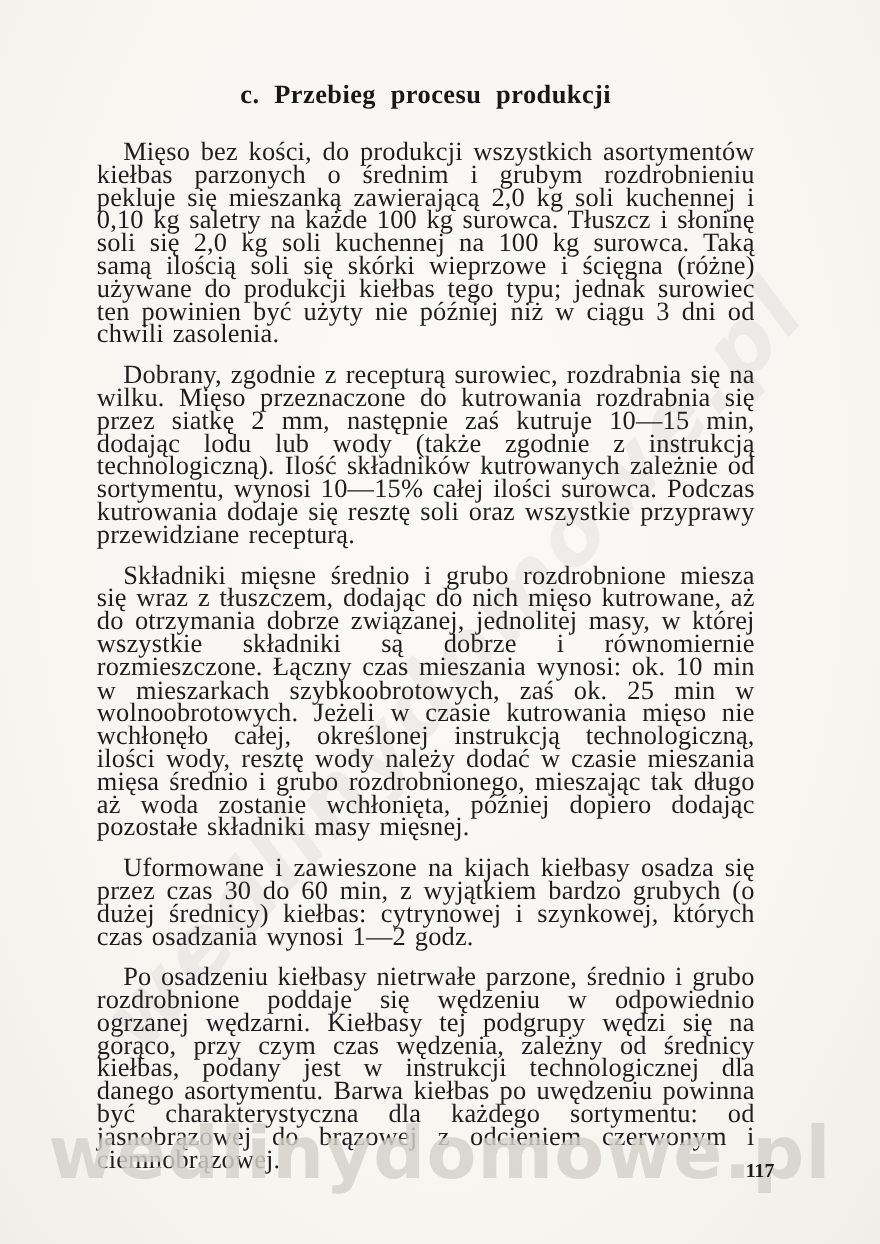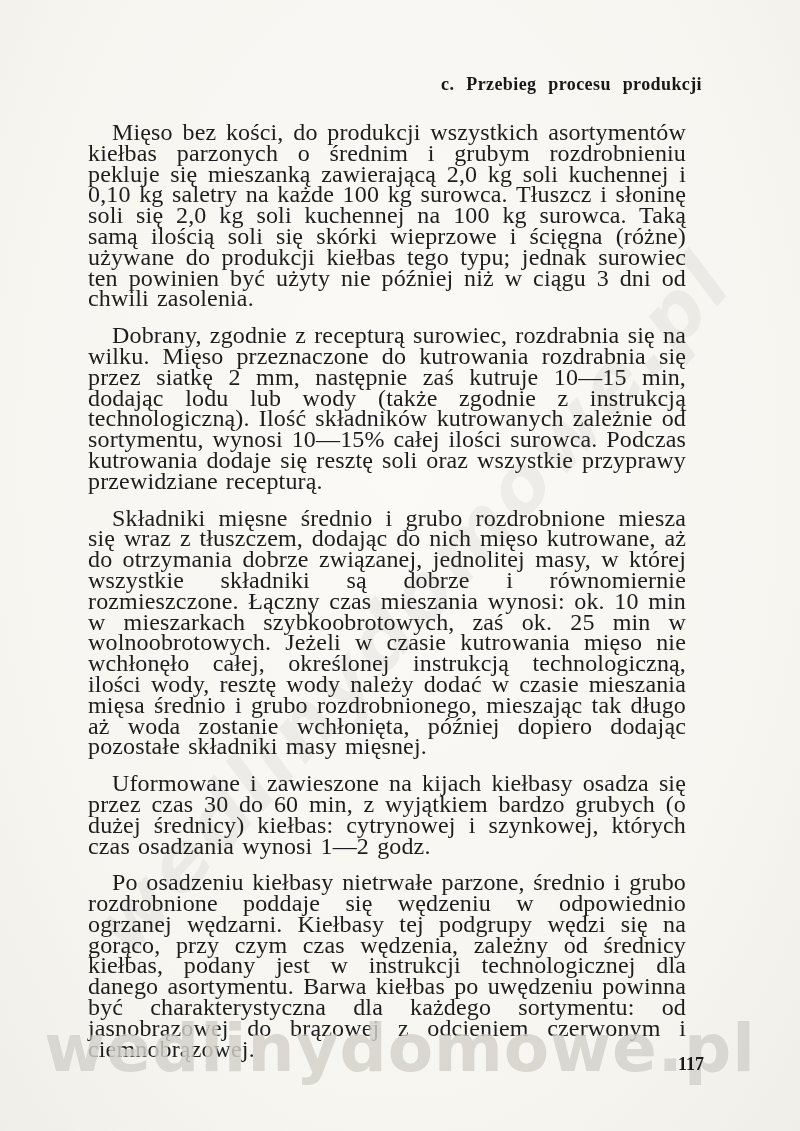--- a/index.html
+++ b/index.html
@@ -15,22 +15,22 @@
     background: #f8f7f3;
     background-image: radial-gradient(ellipse at 50% 40%, #fbfaf7 0%, #f6f5f0 70%, #efeee8 100%);
     box-sizing: border-box;
     padding: 66px 98px 0 72px;
     overflow: hidden;
     font-family: "Liberation Serif", "DejaVu Serif", serif;
     color: #1c1c1c;
   }
   .heading {
     margin: 8px 0 27px 0;
-    text-align: right;
-    font-size: 18px;
+    text-align: center;
+    font-size: 24px;
     font-weight: bold;
     letter-spacing: 0.4px;
     word-spacing: 7px;
     color: #181818;
   }
   .body-text p {
     margin: 16px;
     text-indent: 24px;
     text-align: justify;
     font-size: 24px;

